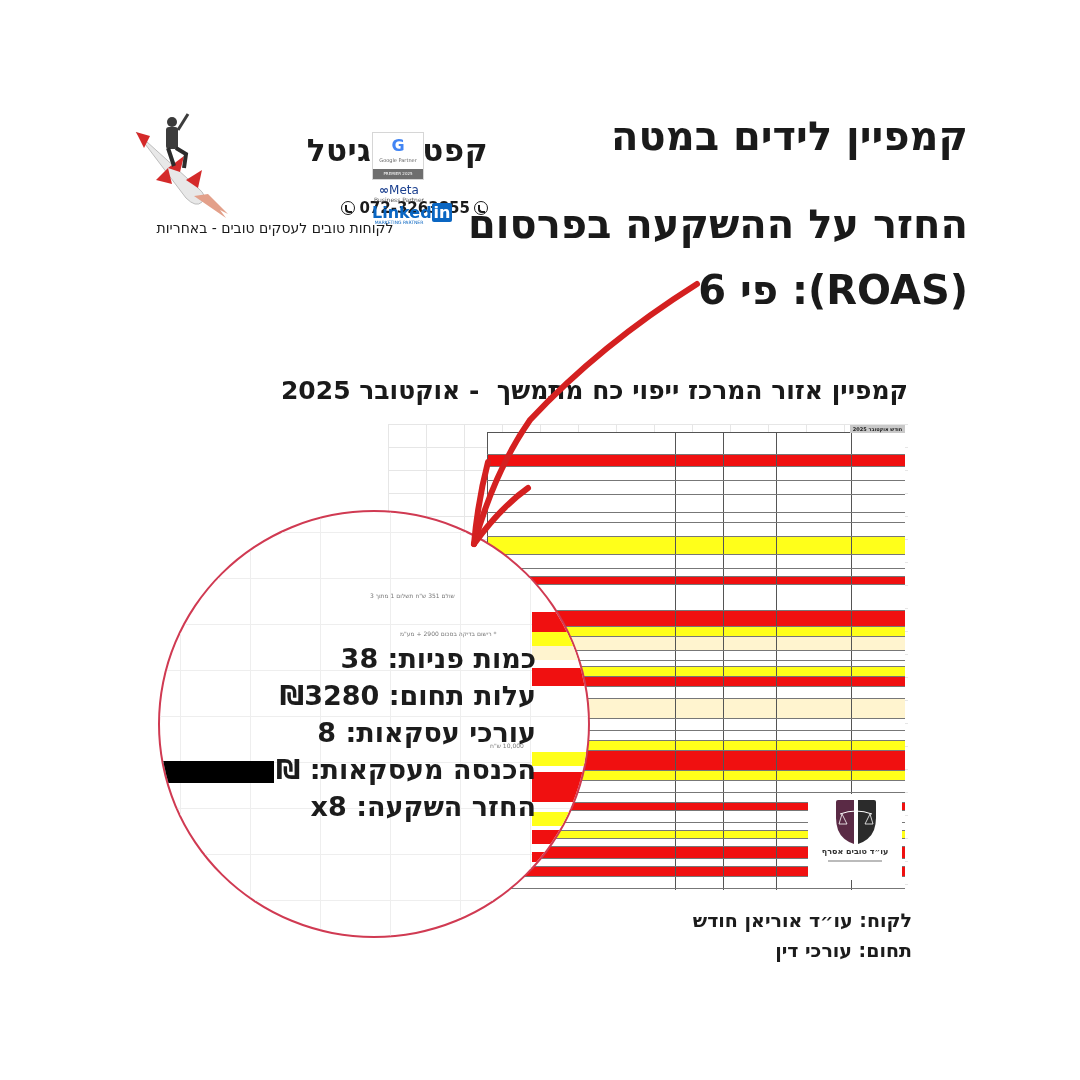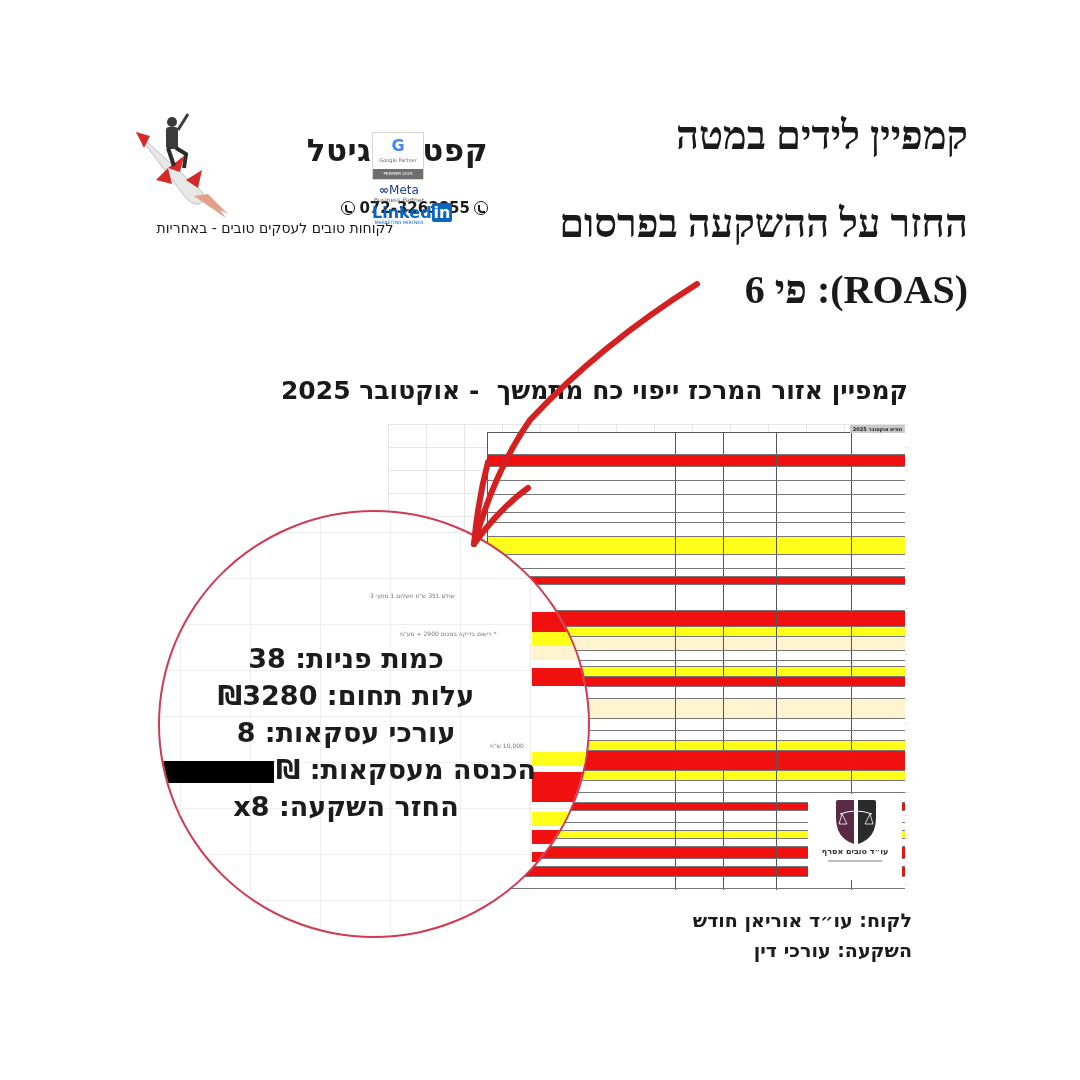--- a/index.html
+++ b/index.html
@@ -22,21 +22,21 @@
   .g-badge .gp { position: absolute; left: 0; right: 0; top: 24px; text-align: center; font-size: 5px; color: #666; }
   .g-badge .prem { position: absolute; left: 0; right: 0; bottom: 0; height: 10px; background: #6e6e6e; color: #fff; font-size: 4px; text-align: center; line-height: 10px; }
   .meta { margin-top: 4px; font-size: 12px; color: #1a3f8f; font-weight: normal; text-align: center; line-height: 12px; white-space: nowrap; }
   .meta .inf { font-weight: bold; }
   .meta-sub { font-size: 6px; color: #555; text-align: center; line-height: 8px; white-space: nowrap; }
   .linkedin { margin-top: 2px; font-size: 16px; font-weight: bold; color: #0a66c2; text-align: left; white-space: nowrap; line-height: 14px; }
   .linkedin .in { background: #0a66c2; color: #fff; padding: 0 2px; border-radius: 2px; }
   .li-sub { font-size: 4.5px; color: #0a66c2; text-align: center; white-space: nowrap; }
 
   
-  .headline { position: absolute; right: 112px; width: 560px; text-align: right; direction: rtl; font-weight: bold; color: #1a1a1a; font-family: Liberation Serif, serif; }
+  .headline { position: absolute; right: 112px; width: 560px; text-align: right; direction: rtl; font-weight: bold; color: #1a1a1a; }
   .h1 { top: 110px; font-size: 40px; line-height: 52px; }
   .h2 { top: 198px; font-size: 40px; line-height: 52px; }
   .h3 { top: 264px; font-size: 40px; line-height: 52px; }
 
   .sheet-title { position: absolute; right: 172px; top: 376px; width: 700px; text-align: right; direction: rtl; font-size: 25px; font-weight: bold; color: #1a1a1a; white-space: pre; }
 
   
   .sheet { position: absolute; left: 388px; top: 424px; width: 520px; height: 466px; overflow: hidden; background: #fff; }
   .grid-bg { position: absolute; inset: 0;
     background-image:
@@ -59,21 +59,21 @@
   .lawyer-sub { position: absolute; left: 0; right: 0; top: 66px; height: 2px; margin: 0 20px; background: #bbb; }
 
   
   .magnifier { position: absolute; left: 158px; top: 510px; width: 432px; height: 428px; border-radius: 50%; border: 2.5px solid #d03a52; background: #fff; overflow: hidden; }
   .mag-grid { position: absolute; inset: 0;
     background-image:
       linear-gradient(to right, #eeeeee 1px, transparent 1px),
       linear-gradient(to bottom, #eeeeee 1px, transparent 1px);
     background-size: 70px 100%, 100% 46px; background-position: 20px 0, 0 20px; }
   .mag-strip { position: absolute; left: 372px; width: 80px; }
-  .stats { position: absolute; right: 52px; top: 128px; width: 380px; text-align: center; direction: rtl; }
+  .stats { position: absolute; right: 52px; top: 128px; width: 380px; text-align: right; direction: rtl; }
   .stat { font-size: 27px; font-weight: bold; line-height: 37px; color: #1c1c1c; white-space: nowrap; position: relative; }
   .redact { display: inline-block; width: 120px; height: 22px; background: #000; vertical-align: middle; margin-right: 2px; }
   .mag-note { position: absolute; font-size: 6px; color: #777; direction: rtl; white-space: nowrap; }
 
   
   .arrow { position: absolute; left: 0; top: 0; width: 1080px; height: 1080px; pointer-events: none; }
 
   
   .client { position: absolute; right: 168px; width: 400px; text-align: right; direction: rtl; font-size: 19px; font-weight: bold; color: #1c1c1c; }
   .client1 { top: 909px; }
@@ -438,13 +438,13 @@
   </div>
 </div>
 
 <svg class="arrow" viewBox="0 0 1080 1080">
   <path d="M697 284 Q600 345 530 420 Q495 470 474 544" stroke="#d42020" stroke-width="6" fill="none" stroke-linecap="round"></path>
   <path d="M474 544 Q478 500 488 462" stroke="#d42020" stroke-width="6" fill="none" stroke-linecap="round"></path>
   <path d="M474 544 Q500 508 528 488" stroke="#d42020" stroke-width="6" fill="none" stroke-linecap="round"></path>
 </svg>
 
 <div class="client client1">לקוח: עו״ד אוריאן חודש</div>
-<div class="client client2">השקעה: עורכי דין</div>
+<div class="client client2">תחום: עורכי דין</div>
 
 </body></html>

